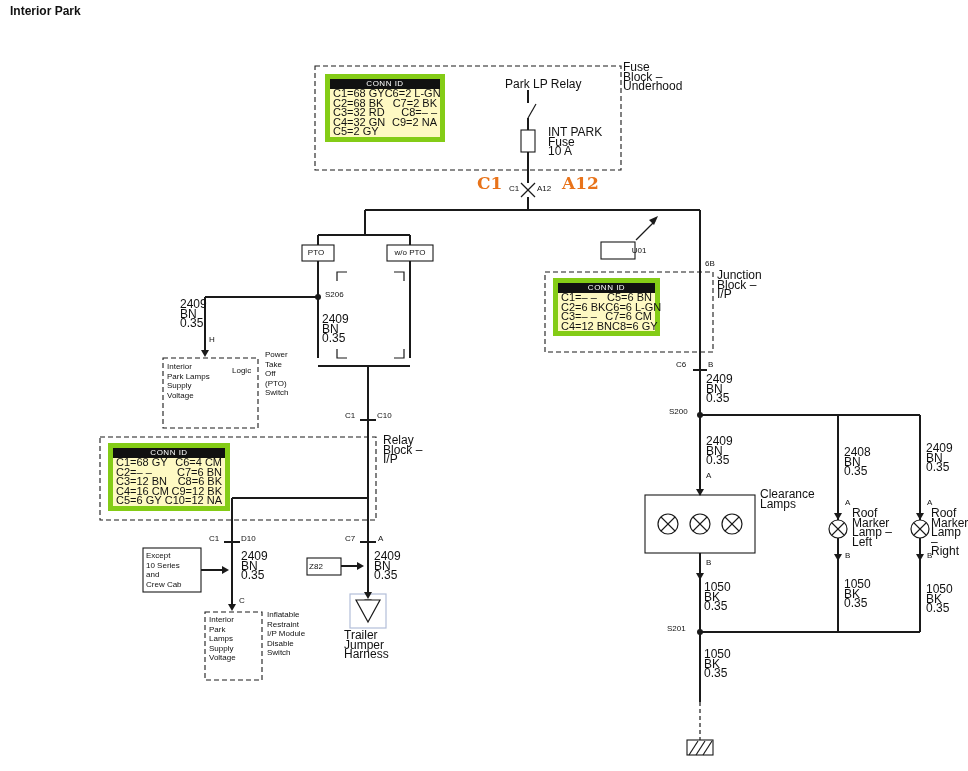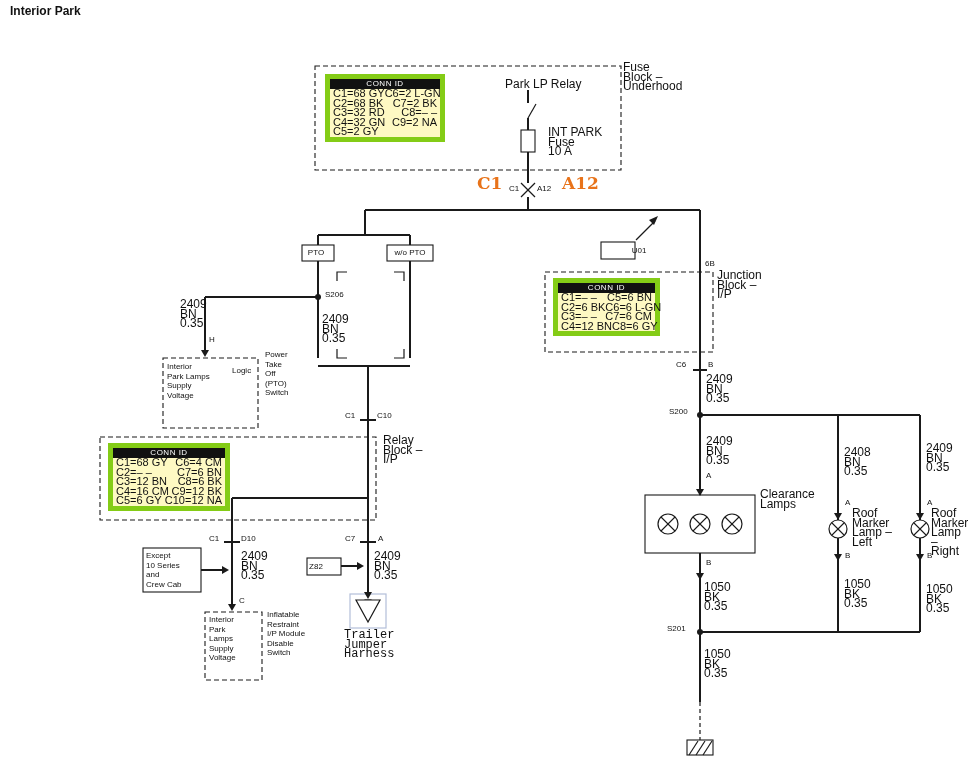--- a/index.html
+++ b/index.html
@@ -258,21 +258,21 @@
 Voltage</div>
   <div class="lbl s8" style="left:267px;top:610px;">Inflatable
 Restraint
 I/P Module
 Disable
 Switch</div>
   <div class="lbl s8 ctr" style="left:307px;top:558px;width:18px;line-height:17px;">Z82</div>
   <div class="lbl" style="left:374px;top:552px;">2409
 BN
 0.35</div>
-  <div class="lbl" style="left:344px;top:631px;font-family:Liberation Mono, monospace;">Trailer
+  <div class="lbl" style="left:344px;top:631px;">Trailer
 Jumper
 Harness</div>
 
   <div class="lbl s8 ctr" style="left:601px;top:242px;width:34px;line-height:17px;padding-left:21px;">U01</div>
   <div class="lbl s8" style="left:705px;top:259px;">6B</div>
   <div class="lbl" style="left:717px;top:271px;">Junction
 Block –
 I/P</div>
 
   <div class="conn-table" style="left:553px;top:278px;width:97px;">

